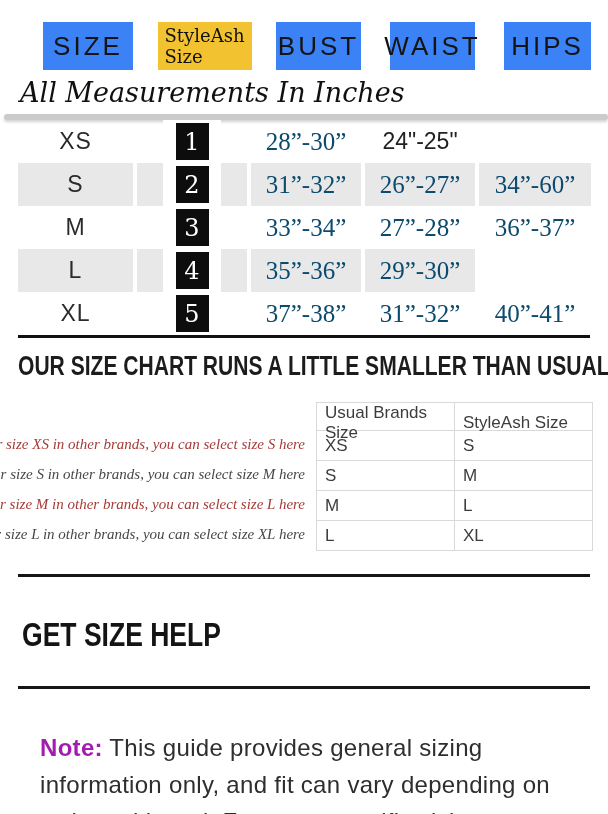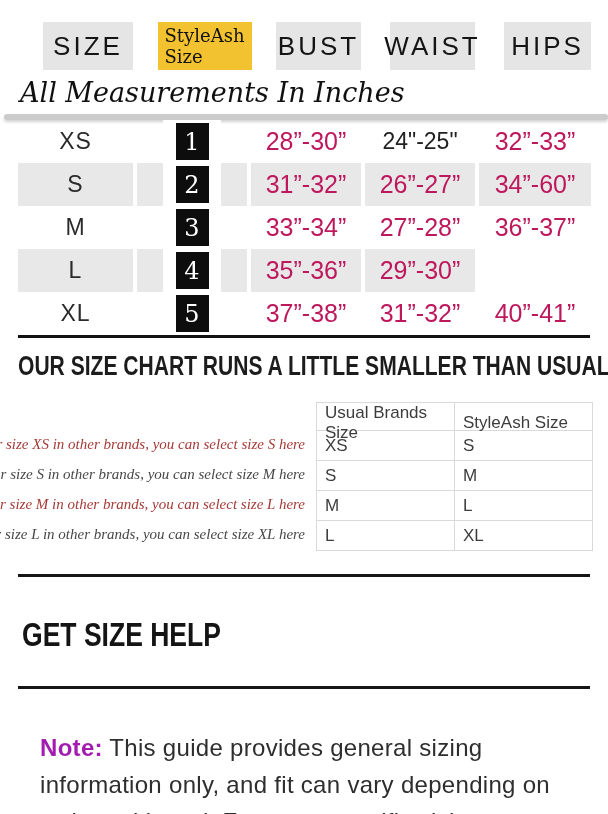--- a/index.html
+++ b/index.html
@@ -2,39 +2,39 @@
 <html><head>
 <meta charset="utf-8">
 <style>
   * { margin:0; padding:0; box-sizing:border-box; }
   html,body { width:608px; height:814px; background:#ffffff; overflow:hidden;
               font-family:"Liberation Sans", sans-serif; }
 
   
   .size-header { display:grid; grid-template-columns:115px 110px 110px 110px 112px;
                  column-gap:4px; margin:22px 0 0 18px; width:571px; height:46px; }
-  .hcell { background:#e5e5e5; display:flex; align-items:center; justify-content:center;
+  .hcell { background:#3b82f6; display:flex; align-items:center; justify-content:center;
            font-size:26px; letter-spacing:3px; color:#141414;margin-left:25px; }
   .hl { background:#f2c230; color:#111; font-family:"DejaVu Serif", serif;
         font-size:18px; letter-spacing:0; padding:3px 7px; }
 
   .subtitle { font-family:"DejaVu Serif", serif; font-style:italic;
               font-size:27px; color:#101010; margin:9px 0 3px 20px; }
 
   .grey-bar { height:6px; background:#cbcbcb; border-radius:4px; margin:6px 0 0 4px;
               width:604px; box-shadow:0 2px 3px rgba(0,0,0,0.18); }
 
   
   .size-table { margin-left:18px; width:571px; }
   .srow { display:grid; grid-template-columns:115px 110px 110px 110px 112px;
           column-gap:4px; height:43px; }
   .srow.shaded .cell { background:#e8e8e8; }
   .cell { display:flex; align-items:center; justify-content:center; }
   .size-cell { font-size:23px; letter-spacing:1px; color:#2a2a2a; }
-  .meas { font-family:Liberation Sans, sans-serif; font-size:25px; color:#be185d; }
+  .meas { font-family:Liberation Serif, serif; font-size:25px; color:#0c4a6e; }
   .meas.alt-font { font-family:"Liberation Sans", sans-serif; font-size:23px; color:#222; }
   .num-cell { position:relative; }
   .numwrap { background:#ffffff; width:58px; height:43px; display:flex;
              align-items:center; justify-content:center; }
   .numbox { background:#0d0d0d; color:#ffffff; width:33px; height:37px;
             font-family:"DejaVu Serif", serif; font-size:24px;
             display:flex; align-items:center; justify-content:center; }
 
   .black-rule-table { height:3px; background:#111; margin-left:18px; width:572px; }
 
@@ -91,21 +91,20 @@
 
   <div class="srow">
     <div class="cell size-cell">XS</div>
     <div class="cell num-cell">
       <span class="numwrap">
           <span class="numbox">1</span>
         </span>
     </div>
     <div class="cell meas">28”-30”</div>
     <div class="cell meas alt-font">24"-25"</div>
-    <div class="cell meas">32”-33”</div>
   </div>
 
   <div class="srow shaded">
     <div class="cell size-cell">S</div>
     <div class="cell num-cell">
       <span class="numwrap">
           <span class="numbox">2</span>
         </span>
     </div>
     <div class="cell meas">31”-32”</div>

